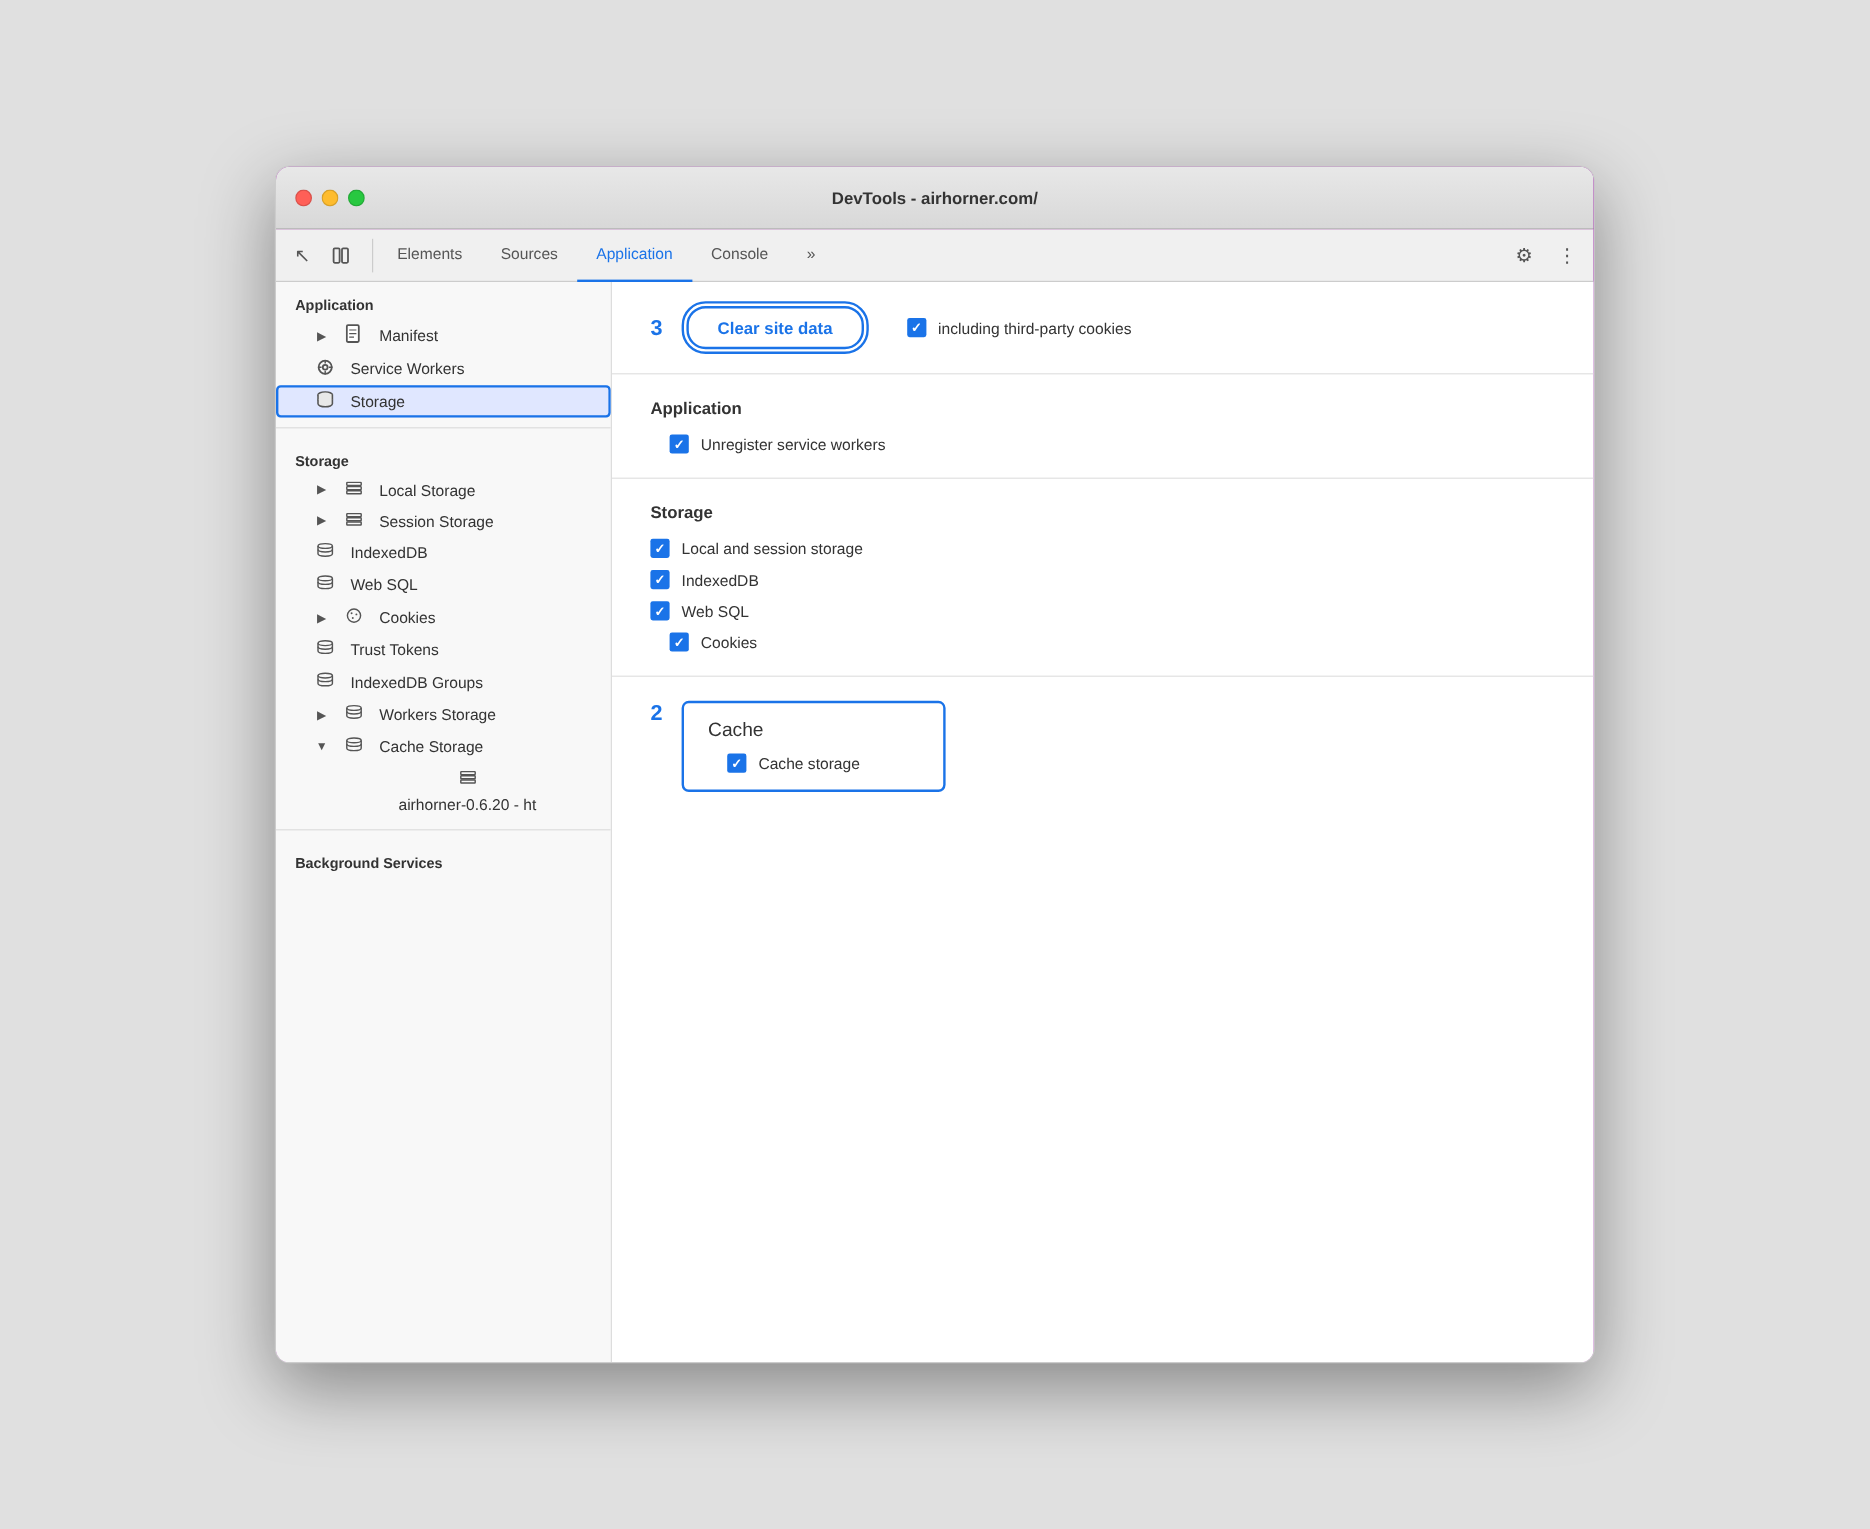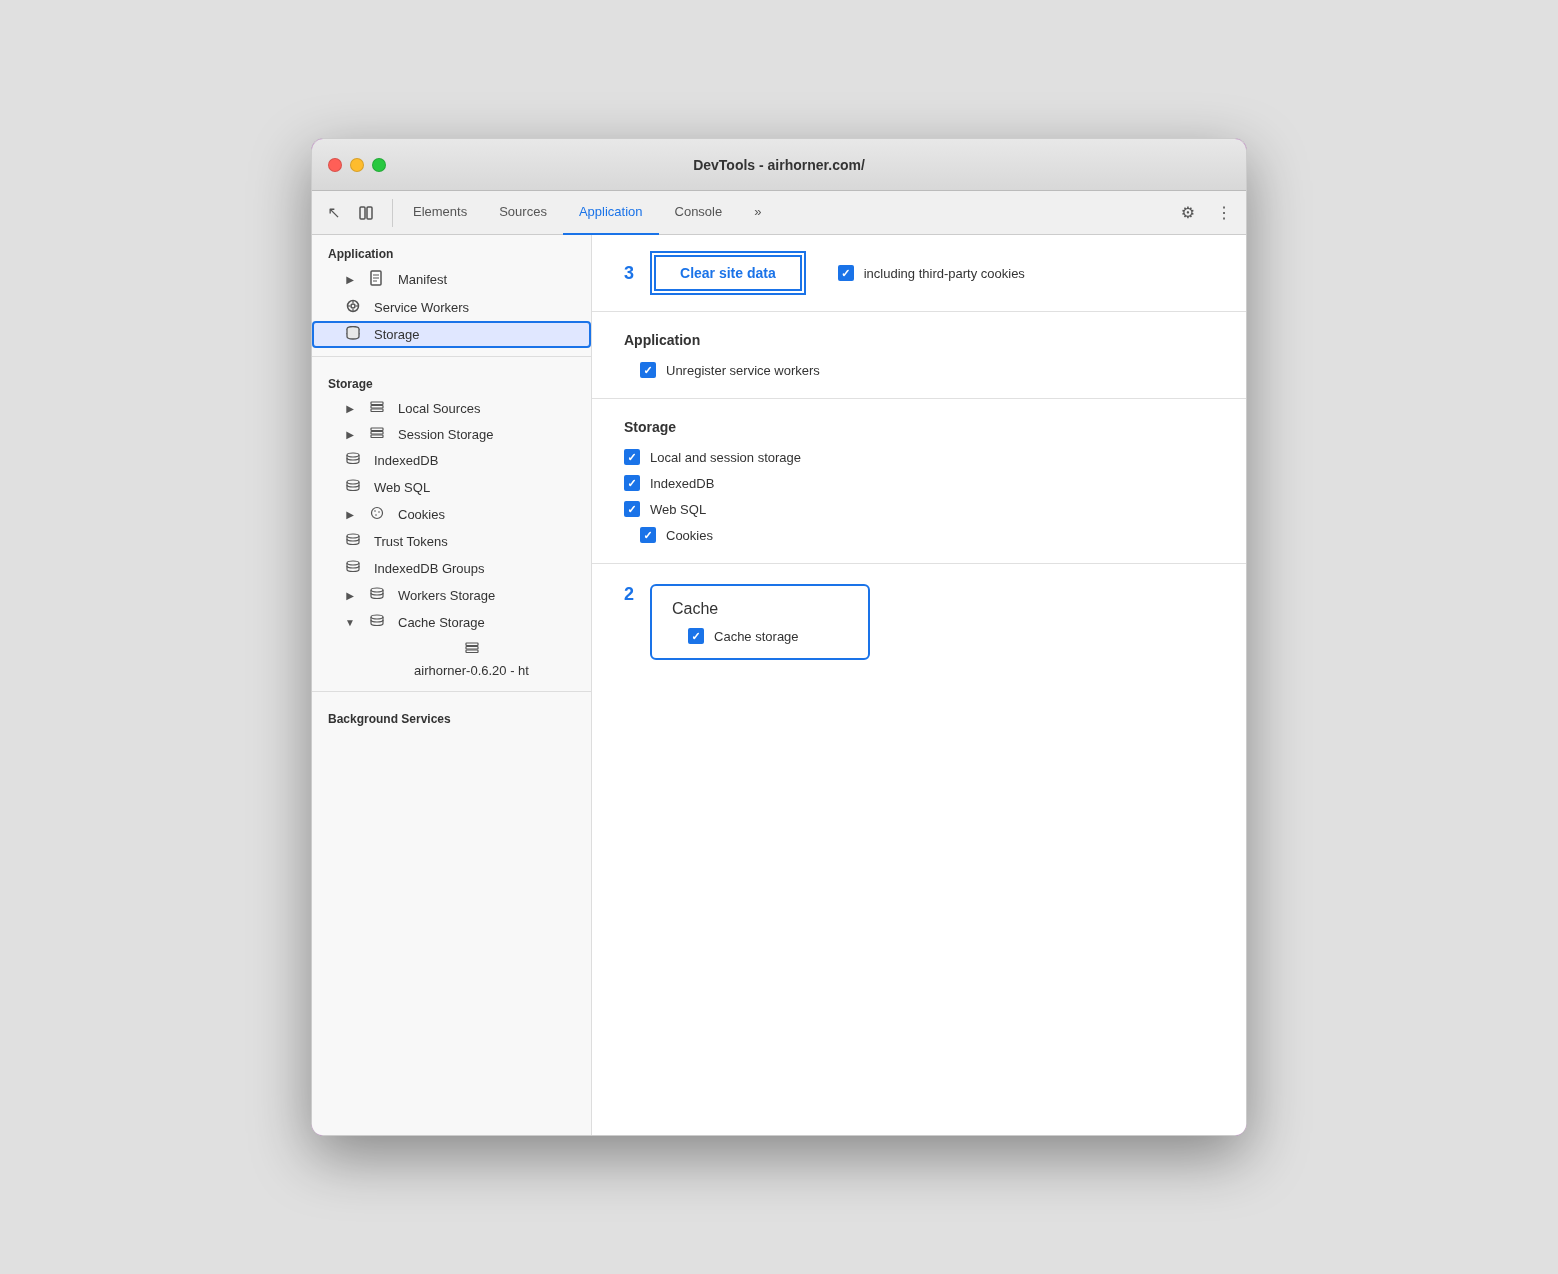--- a/index.html
+++ b/index.html
@@ -5,21 +5,21 @@
     * { box-sizing: border-box; margin: 0; padding: 0; }
     body {
       background: #e0e0e0;
       display: flex;
       justify-content: center;
       align-items: center;
       min-height: 100vh;
       font-family: -apple-system, BlinkMacSystemFont, 'Helvetica Neue', Arial, sans-serif;
     }
     .window {
-      width: 936px;
+      width: 1100px;
       background: #a21caf;
       border-radius: 12px;
       box-shadow: 0 20px 60px rgba(0,0,0,0.4);
       overflow: hidden;
       border: 1px solid #ccc;
     }
     
     .titlebar {
       background: linear-gradient(to bottom, #e8e8e8, #d8d8d8);
       height: 52px;
@@ -227,21 +227,21 @@
     .clear-section {
       padding: 20px 32px;
       border-bottom: 1px solid #e0e0e0;
       display: flex;
       align-items: center;
       gap: 20px;
     }
     .clear-btn {
       padding: 8px 24px;
       border: 2.5px solid #1a73e8;
-      border-radius: 0;
+      border-radius: 16px;
       background: #fff;
       color: #1a73e8;
       font-size: 14px;
       font-weight: 600;
       cursor: pointer;
       outline: 2.5px solid #1a73e8;
       outline-offset: 2px;
     }
     .step-badge {
       font-size: 18px;
@@ -364,21 +364,21 @@
 
       <div class="sidebar-item indented">
         <span class="expand-arrow right"></span>
         <span class="item-icon">
           <svg width="14" height="12" viewBox="0 0 14 12" fill="none">
             <rect x="1" y="1" width="12" height="2.5" rx="0.5" stroke="#555" stroke-width="1.2" fill="none"></rect>
             <rect x="1" y="4.5" width="12" height="2.5" rx="0.5" stroke="#555" stroke-width="1.2" fill="none"></rect>
             <rect x="1" y="8" width="12" height="2.5" rx="0.5" stroke="#555" stroke-width="1.2" fill="none"></rect>
           </svg>
         </span>
-        <span class="item-label">Local Sources</span>
+        <span class="item-label">Local Storage</span>
       </div>
 
       <div class="sidebar-item indented">
         <span class="expand-arrow right"></span>
         <span class="item-icon">
           <svg width="14" height="12" viewBox="0 0 14 12" fill="none">
             <rect x="1" y="1" width="12" height="2.5" rx="0.5" stroke="#555" stroke-width="1.2" fill="none"></rect>
             <rect x="1" y="4.5" width="12" height="2.5" rx="0.5" stroke="#555" stroke-width="1.2" fill="none"></rect>
             <rect x="1" y="8" width="12" height="2.5" rx="0.5" stroke="#555" stroke-width="1.2" fill="none"></rect>
           </svg>

